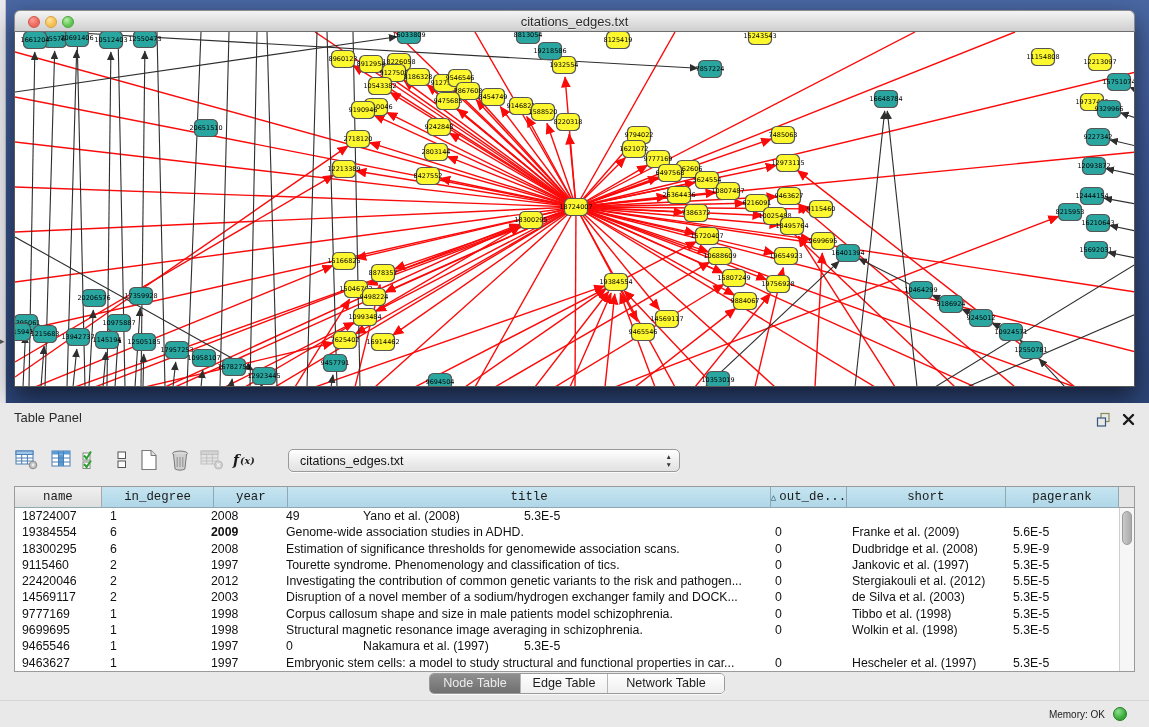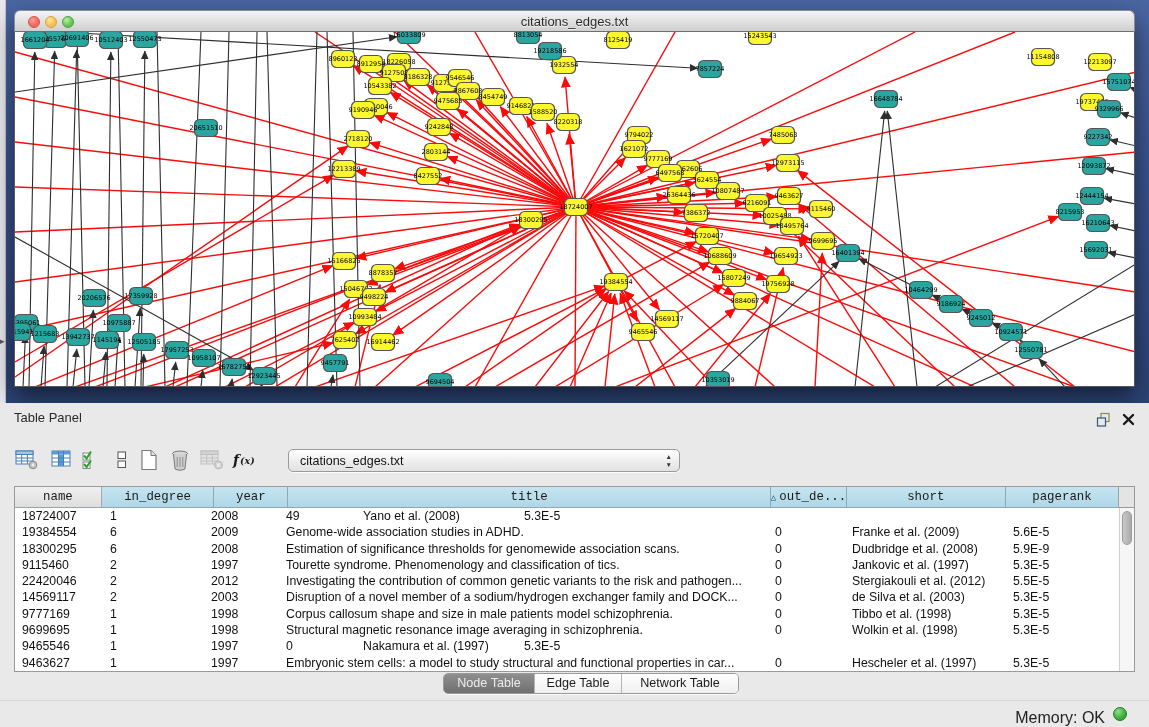--- a/index.html
+++ b/index.html
@@ -47,28 +47,28 @@
     font-size:12.4px; color:#1a1a1a; text-align:center; line-height:20px; overflow:hidden; white-space:nowrap;font-family:Liberation Mono, monospace; }
   .th.gray { background:linear-gradient(#F0F0F0,#DEDEDE); border-right:1px solid #a8a8a8; }
   .th .sort-glyph { font-size:9px; color:#1d4a63; margin-right:3px; }
   #thead-corner { width:15px; height:21px; background:#E4E4E4; border-bottom:1px solid #9a9a9a; }
   #tbody { position:absolute; left:0; top:21px; width:1106px; height:163px; overflow:hidden; }
   .tr { display:flex; height:16.3px; background:#fff; }
   .td { font-size:12.3px; color:#111; line-height:16.3px; padding-left:7px; overflow:hidden; white-space:nowrap; }
   #vscroll { position:absolute; right:0; top:21px; width:15px; height:163px; background:#F6F6F6; border-left:1px solid #cfcfcf; }
   #vthumb { position:absolute; left:2px; top:3px; width:10px; height:34px; background:linear-gradient(90deg,#c9c9c9,#ababab); border-radius:6px; border:1px solid #9b9b9b; }
 
-  #tabs { position:absolute; left:443px; top:270px; height:21px; display:flex; border:1px solid #9a9a9a; border-radius:5px; overflow:hidden;
+  #tabs { position:absolute; left:429px; top:270px; height:21px; display:flex; border:1px solid #9a9a9a; border-radius:5px; overflow:hidden;
     box-shadow:0 1px 0 rgba(255,255,255,.7); }
   .tab { height:19px; font-size:12.6px; line-height:19px; text-align:center; background:linear-gradient(#FEFEFE,#EFEFEF); color:#1c1c1c; border-right:1px solid #b5b5b5; }
   .tab:last-child { border-right:none; }
   .tab.selected { background:linear-gradient(#8f8f8f,#6f6f6f); color:#ECECEC; }
 
   #status-strip { position:absolute; left:0; top:297px; width:1149px; height:27px; border-top:1px solid #d6d6d6; }
-  #memory-label { position:absolute; right:44px; top:8px; font-size:16px; color:#222; }
+  #memory-label { position:absolute; right:44px; top:8px; font-size:10px; color:#222; }
   #memory-dot { position:absolute; right:22px; top:6px; width:14px; height:14px; border-radius:50%;
     background:radial-gradient(circle at 35% 30%, #8ce08c, #35A835 65%); border:1px solid #237a23; }
 </style>
 </head>
 <body>
 
 <div id="desktop">
   <div id="left-strip">
     <div id="collapse-arrow">▸</div>
   </div>
@@ -766,21 +766,21 @@
           <div class="td" style="width: 88px;">18724007</div>
           <div class="td" style="width: 101px;">1</div>
           <div class="td" style="width: 75px;">2008</div>
           <div class="td" style="width: 77px;">49</div>
           <div class="td" style="width: 161px;">Yano et al. (2008)</div>
           <div class="td" style="width: 115px;">5.3E-5</div>
         </div>
         <div class="tr">
           <div class="td" style="width: 88px;">19384554</div>
           <div class="td" style="width: 101px;">6</div>
-          <div class="td" style="width: 75px;">2009</div>
+          <div class="td" style="width: 75px; font-weight: bold;">2009</div>
           <div class="td" style="width: 489px;">Genome-wide association studies in ADHD.</div>
           <div class="td" style="width: 77px;">0</div>
           <div class="td" style="width: 161px;">Franke et al. (2009)</div>
           <div class="td" style="width: 115px;">5.6E-5</div>
         </div>
         <div class="tr">
           <div class="td" style="width: 88px;">18300295</div>
           <div class="td" style="width: 101px;">6</div>
           <div class="td" style="width: 75px;">2008</div>
           <div class="td" style="width: 489px;">Estimation of significance thresholds for genomewide association scans.</div>

